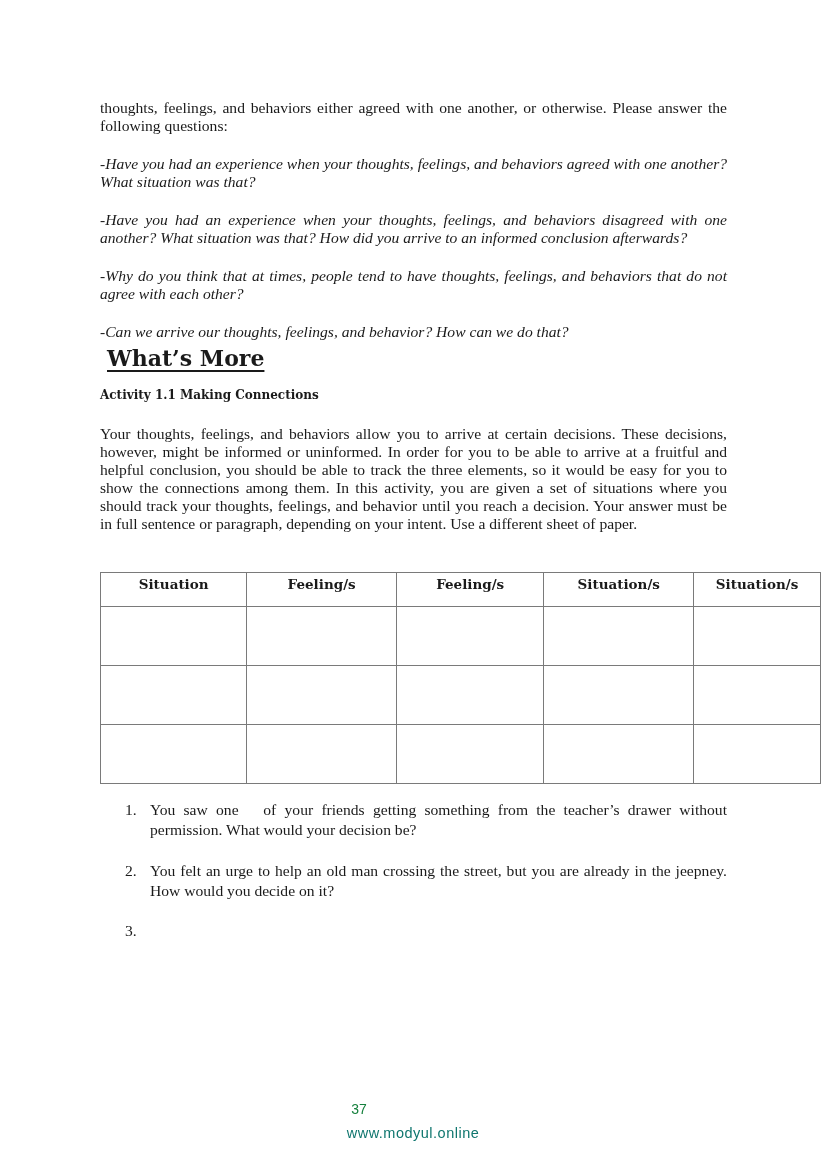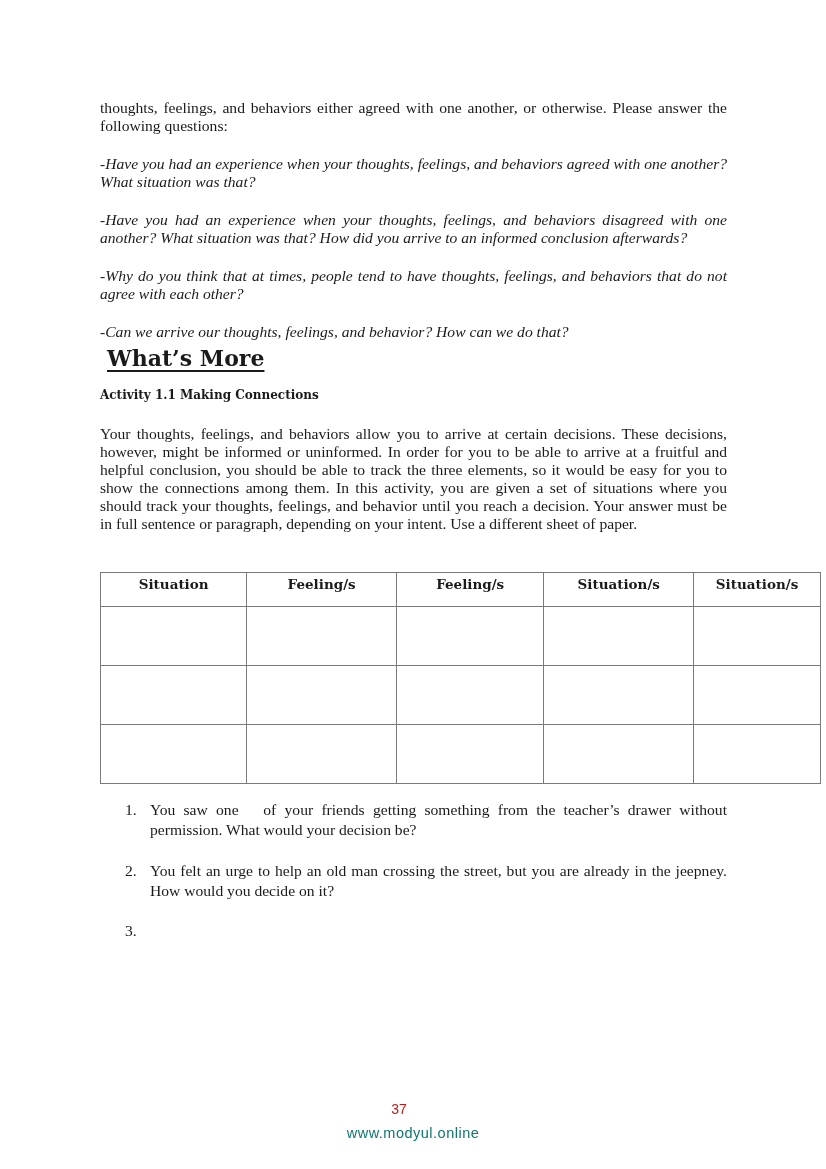--- a/index.html
+++ b/index.html
@@ -14,21 +14,21 @@
     table.grid { position: absolute; left: 100px; top: 572px; width: 721px; border-collapse: collapse; }
     table.grid th, table.grid td { border: 1px solid #7a7a7a; padding: 0; }
     table.grid th { height: 30px; font-family: "DejaVu Serif", serif; font-weight: bold; font-size: 13.5px; vertical-align: top; padding-top: 3px; text-align: center; }
     table.grid td { height: 58px; }
     .col1 { width: 127px; } .col2 { width: 130px; } .col3 { width: 128px; } .col4 { width: 130px; } .col5 { width: 110px; }
     ol.situations { position: absolute; left: 100px; top: 800px; width: 627px; margin: 0; padding: 0; list-style: none; }
     ol.situations li { position: relative; padding-left: 50px; font-family: "Liberation Serif", serif; font-size: 15.6px; line-height: 20px; text-align: justify; }
     ol.situations li .num { position: absolute; left: 25px; top: 0; }
     .item1 { margin-bottom: 21px; }
     .item2 { margin-bottom: 20px; }
-    .pagenum { position: absolute; top: 1101px; left: 0; width: 718px; text-align: center; font-family: "Liberation Sans", sans-serif; font-size: 14px; color: #b91c1c; padding-left: 40px; }
+    .pagenum { position: absolute; top: 1101px; left: 0; width: 718px; text-align: center; font-family: "Liberation Sans", sans-serif; font-size: 14px; color: #15803d; }
     .watermark { position: absolute; top: 1125px; left: 0; width: 826px; text-align: center; font-family: "Liberation Sans", sans-serif; font-size: 14.5px; color: #0f766e; letter-spacing: 0.5px; }
   </style>
 </head>
 <body>
 
 <div class="page">
   <p class="para">thoughts, feelings, and behaviors either agreed with one another, or otherwise. Please answer the following questions:</p>
   <p class="para italic q">-Have you had an experience when your thoughts, feelings, and behaviors agreed with one another? What situation was that?</p>
   <p class="para italic q">-Have you had an experience when your thoughts, feelings, and behaviors disagreed with one another? What situation was that? How did you arrive to an informed conclusion afterwards?</p>
   <p class="para italic q">-Why do you think that at times, people tend to have thoughts, feelings, and behaviors that do not agree with each other?</p>

